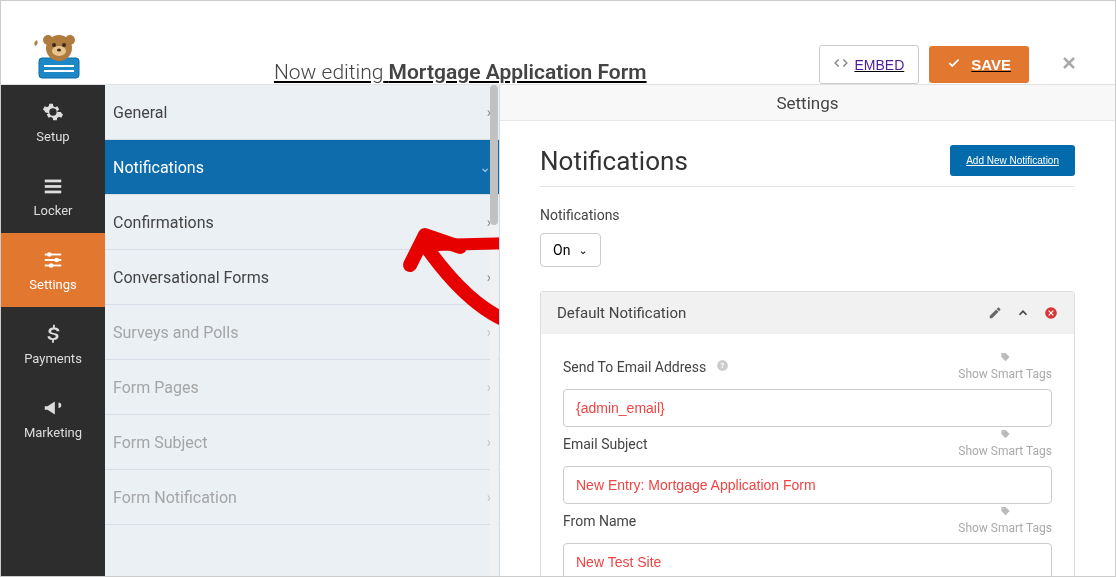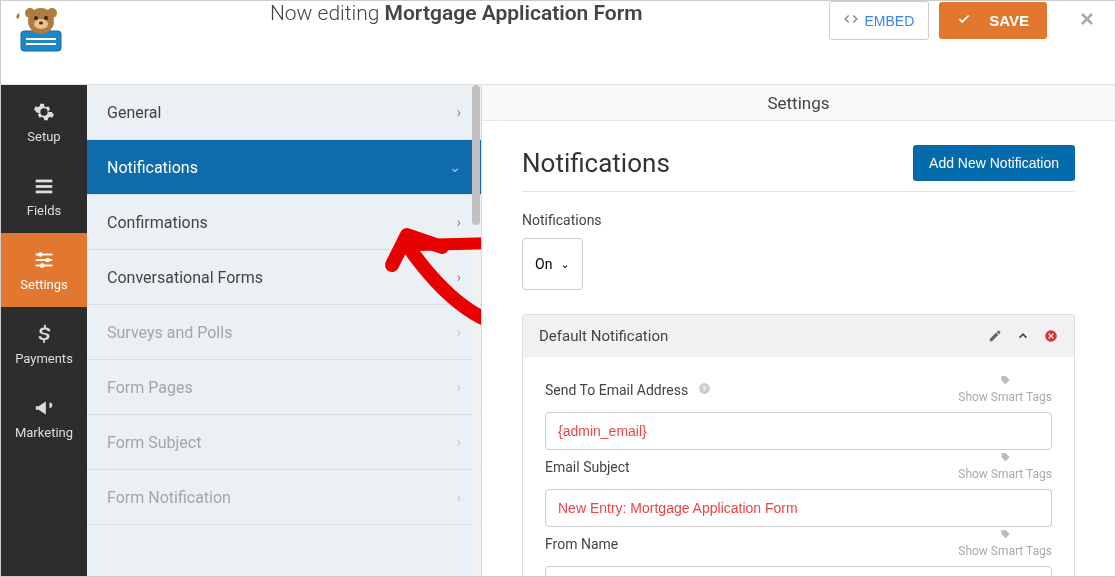--- a/index.html
+++ b/index.html
@@ -7,24 +7,25 @@
       font-family: -apple-system, BlinkMacSystemFont, "Segoe UI", Roboto, Arial, sans-serif;
       background: #fff;
       width: 1116px;
       height: 577px;
       overflow: hidden;
       border: 1px solid #ccc;
     }
     .header {
       height: 84px;
       display: flex;
-      align-items: flex-start;
-      padding: 0 10px;
+      align-items: flex-end;
+      padding: 0 28px;
       border-bottom: 1px solid #e1e1e1;
       position: relative;
+      text-decoration: underline;
     }
     .logo {
       width: 60px;
       height: 56px;
       margin-right: 12px;
     }
     .header-title {
       flex: 1;
       text-align: center;
       font-size: 21px;
@@ -33,54 +34,54 @@
     }
     .header-title strong { font-weight: 600; }
     .header-actions {
       display: flex;
       gap: 10px;
       align-items: center;
     }
     .btn-embed {
       border: 1px solid #ccc;
       background: #fff;
-      color: #3b82f6;
+      color: #4c1d95;
       padding: 10px 14px;
       font-size: 14px;
       display: flex;
       align-items: center;
       gap: 6px;
       cursor: pointer;
       border-radius: 3px;
     }
     .btn-save {
       background: #e27730;
       border: none;
       color: #fff;
       padding: 10px 18px;
       font-size: 15px;
       font-weight: 600;
       display: flex;
       align-items: center;
-      gap: 18px;
+      gap: 10px;
       cursor: pointer;
       border-radius: 3px;
     }
     .close-icon {
       padding: 0 8px 0 20px;
       color: #999;
       cursor: pointer;
       font-size: 24px;
     }
     .main {
       display: flex;
       height: calc(100% - 84px);
     }
     .tabs-rail {
-      width: 86px;
+      width: 104px;
       background: #2d2d2d;
       display: flex;
       flex-direction: column;
     }
     .rail-item {
       height: 74px;
       display: flex;
       flex-direction: column;
       align-items: center;
       justify-content: center;
@@ -99,21 +100,21 @@
       background: #ebf0f5;
       border-right: 1px solid #d1dbe6;
       position: relative;
       overflow-y: auto;
     }
     .sidebar-item {
       height: 55px;
       display: flex;
       align-items: center;
       justify-content: space-between;
-      padding: 0 20px;
+      padding: 0 8px;
       font-size: 16px;
       color: #444;
       border-bottom: 1px solid #d6dde6;
       cursor: pointer;
     }
     .sidebar-item.active {
       background: #0e6cad;
       color: #fff;
     }
     .sidebar-item.disabled { color: #a5a5a5; gap: 47px; }
@@ -163,35 +164,36 @@
     .panel-heading h1 {
       font-size: 26px;
       font-weight: 400;
       color: #333;
     }
     .btn-primary {
       background: #036aab;
       color: #fff;
       border: none;
       padding: 10px 16px;
-      font-size: 14px;
+      font-size: 10px;
       border-radius: 3px;
       cursor: pointer;
+      text-decoration: underline;
     }
     .field-label {
       font-size: 14px;
       color: #444;
       margin-bottom: 10px;
     }
     .select-wrap {
       display: inline-flex;
       align-items: center;
       border: 1px solid #ccc;
       border-radius: 4px;
-      padding: 17px 12px;
+      padding: 8px 12px;
       font-size: 14px;
       gap: 8px;
       cursor: pointer;
       margin-bottom: 24px;
     }
     .notif-block {
       border: 1px solid #ddd;
       border-radius: 3px;
     }
     .notif-head {
@@ -288,21 +290,21 @@
           <path d="M12 8a4 4 0 100 8 4 4 0 000-8zm9 4a7 7 0 01-.1 1.2l2.1 1.6-2 3.5-2.5-1a7 7 0 01-2 1.2l-.4 2.6h-4l-.4-2.6a7 7 0 01-2-1.2l-2.5 1-2-3.5 2.1-1.6A7 7 0 013 12c0-.4 0-.8.1-1.2L1 9.2l2-3.5 2.5 1a7 7 0 012-1.2L7.9 3h4l.4 2.6c.7.3 1.4.7 2 1.2l2.5-1 2 3.5-2.1 1.6c.1.4.1.8.1 1.2z"></path>
         </svg>
       <span>Setup</span>
     </div>
     <div class="rail-item">
       <svg viewBox="0 0 24 24" fill="#ddd">
           <rect x="3" y="5" width="18" height="3"></rect>
           <rect x="3" y="11" width="18" height="3"></rect>
           <rect x="3" y="17" width="18" height="3"></rect>
         </svg>
-      <span>Fields</span>
+      <span>Locker</span>
     </div>
     <div class="rail-item active">
       <svg viewBox="0 0 24 24" fill="#fff">
           <rect x="3" y="5" width="18" height="2"></rect>
           <circle cx="8" cy="6" r="2.5"></circle>
           <rect x="3" y="11" width="18" height="2"></rect>
           <circle cx="16" cy="12" r="2.5"></circle>
           <rect x="3" y="17" width="18" height="2"></rect>
           <circle cx="10" cy="18" r="2.5"></circle>
         </svg>

